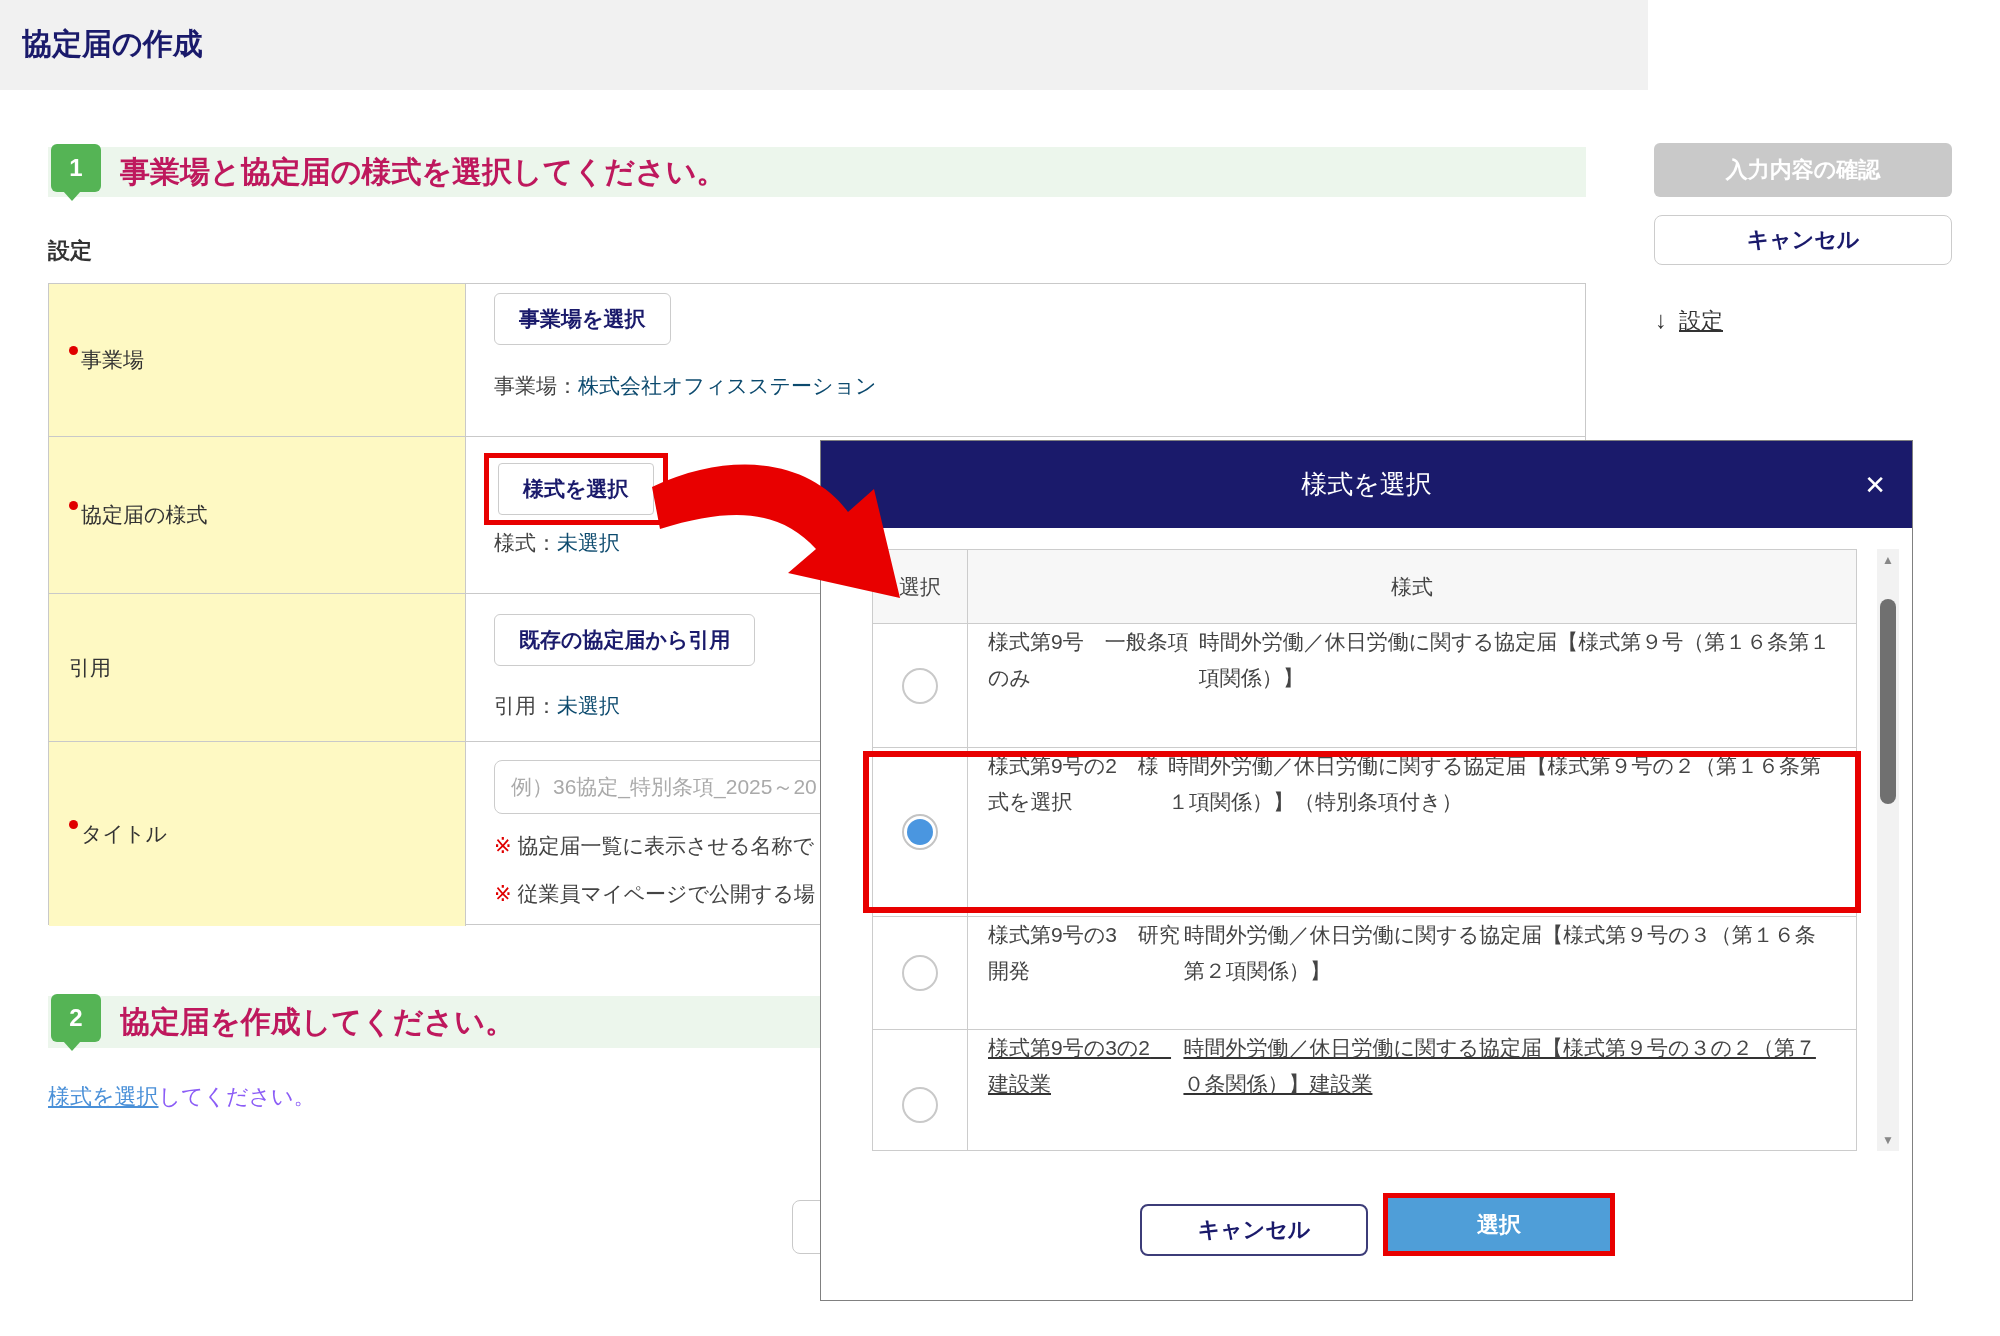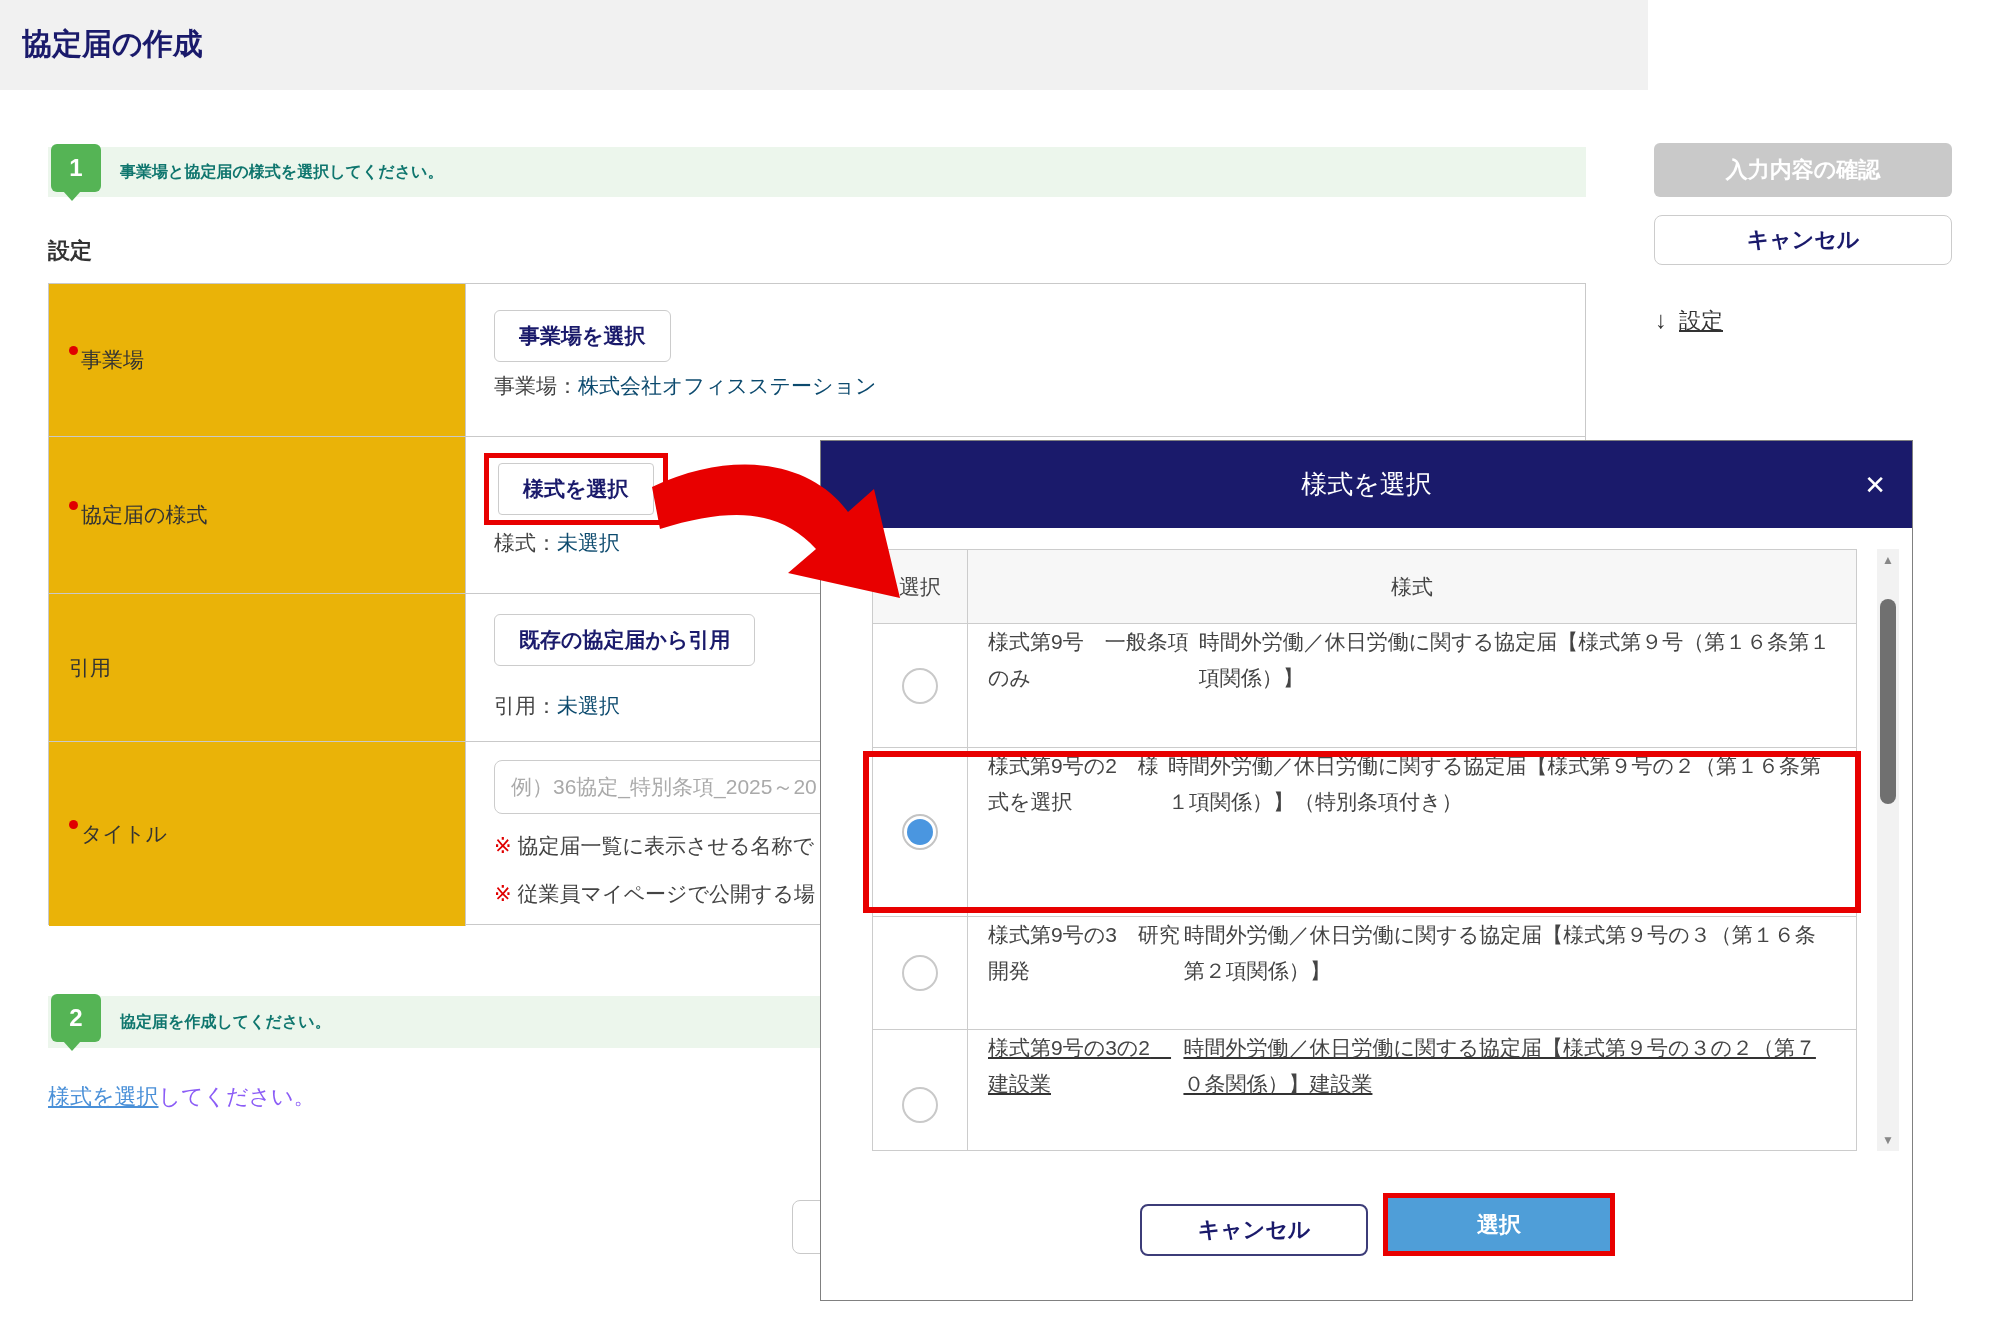--- a/index.html
+++ b/index.html
@@ -10,42 +10,42 @@
   }
   .abs { position:absolute; }
 
   
   .topbar { left:0; top:0; width:1648px; height:90px; background:#f1f1f1; }
   .topbar h1 { position:absolute; left:22px; top:24px; font-size:30px; font-weight:bold; color:#1a1a6b; }
 
   
   .banner { background:#ecf6ec; }
   .banner .instr { position:absolute; left:72px; top:50%; transform:translateY(-50%);
-    font-size:16px; font-weight:bold; color:#0f766e; white-space:nowrap; }
+    font-size:30px; font-weight:bold; color:#be185d; white-space:nowrap; }
   .badge { position:absolute; width:50px; height:48px; background:#55b455; border-radius:6px;
     color:#fff; font-size:24px; font-weight:bold; display:flex; align-items:center; justify-content:center; z-index:2; }
   .badge::after { content:""; position:absolute; left:12px; bottom:-9px;
     border-left:9px solid transparent; border-right:9px solid transparent; border-top:10px solid #55b455; }
 
   
   .btn-disabled { left:1654px; top:143px; width:298px; height:54px; background:#c9c9c9; border:none;
     border-radius:6px; color:#fff; font-size:22px; font-weight:bold; font-family:inherit; }
   .btn-cancel-page { left:1654px; top:215px; width:298px; height:50px; background:#fff; border:1px solid #ccc;
     border-radius:8px; color:#1a1a6b; font-size:22px; font-weight:bold; font-family:inherit; cursor:pointer; }
   .jump-link { left:1655px; top:306px; font-size:22px; color:#333; cursor:pointer; }
   .jump-link .arr { margin-right:12px; font-size:24px; }
   .jump-link .lbl { text-decoration:underline; }
 
   .section-heading { left:48px; top:236px; font-size:22px; font-weight:bold; color:#333; }
 
   
   .form-table { left:48px; top:283px; width:1538px; height:642px; border:1px solid #c9c9c9; background:#fff; }
   .f-row { position:relative; display:flex; border-top:1px solid #c9c9c9; }
   .f-row:first-child { border-top:none; }
-  .f-label { width:417px; background:#eab308; border-right:1px solid #c9c9c9;
+  .f-label { width:417px; background:#fef9c3; border-right:1px solid #c9c9c9;
     display:flex; align-items:center; padding-left:20px; font-size:21px; color:#333; }
   .req-dot { display:inline-block; width:9px; height:9px; border-radius:50%; background:#e00000;
     margin-right:3px; transform:translateY(-10px); }
   .f-content { position:relative; flex:1; }
   .white-btn { background:#fff; border:1px solid #ccc; border-radius:6px; color:#1a1a6b;
     font-size:21px; font-weight:bold; font-family:inherit; padding:11px 24px; cursor:pointer; white-space:nowrap; }
   .kv { font-size:21px; white-space:nowrap; }
   .kv .k { color:#444; }
   .kv .v { color:#0c4a6e; }
   .red-box-inline { position:absolute; border:5px solid #e80000; padding:5px 9px; background:#fff; }
@@ -130,21 +130,21 @@
 <div class="abs section-heading">設定</div>
 
 <div class="abs form-table">
 
   <div class="f-row" style="height:152px;">
     <div class="f-label">
       <span class="req-dot"></span>
       <span>事業場</span>
     </div>
     <div class="f-content">
-      <button class="white-btn abs" style="left:28px; top:26px;">事業場を選択</button>
+      <button class="white-btn abs" style="left:28px; top:9px;">事業場を選択</button>
       <div class="kv abs" style="left:28px; top:88px;">
         <span class="k">事業場：</span><span class="v">株式会社オフィスステーション</span>
       </div>
     </div>
   </div>
 
   <div class="f-row" style="height:157px;">
     <div class="f-label">
       <span class="req-dot"></span>
       <span>協定届の様式</span>

